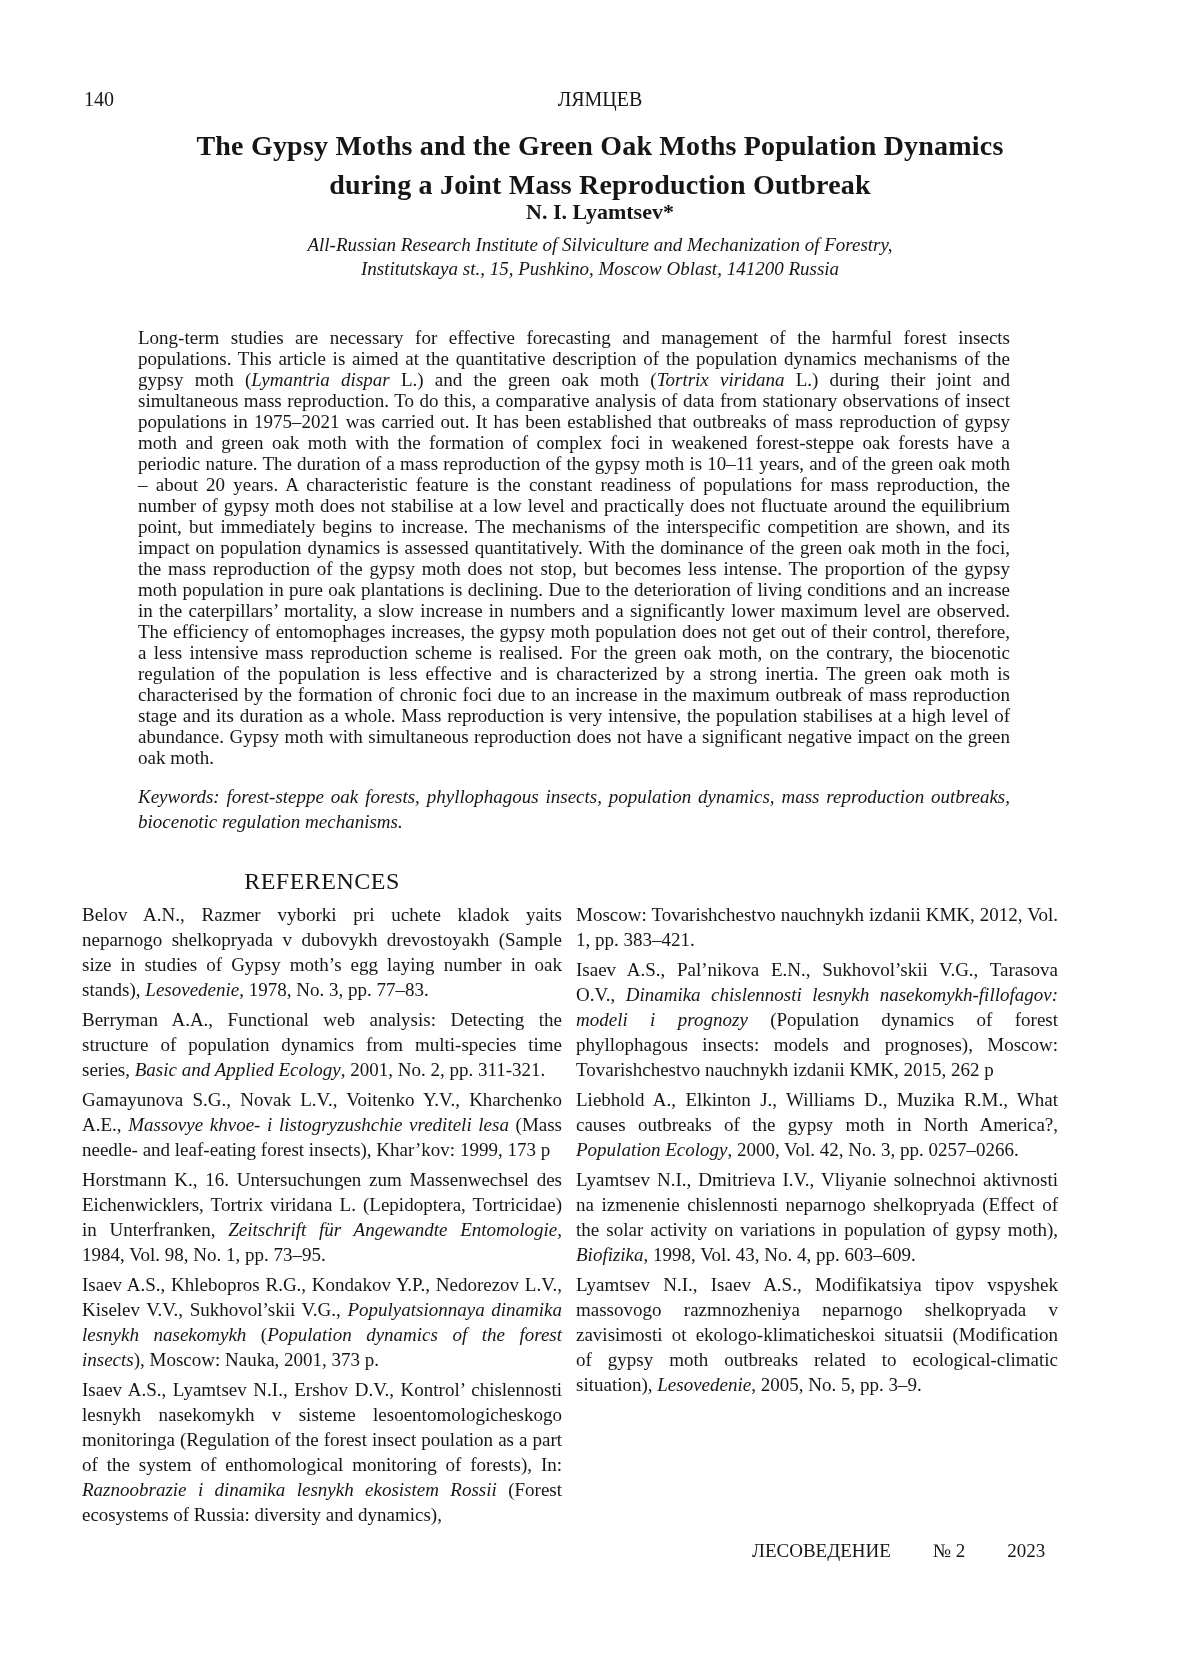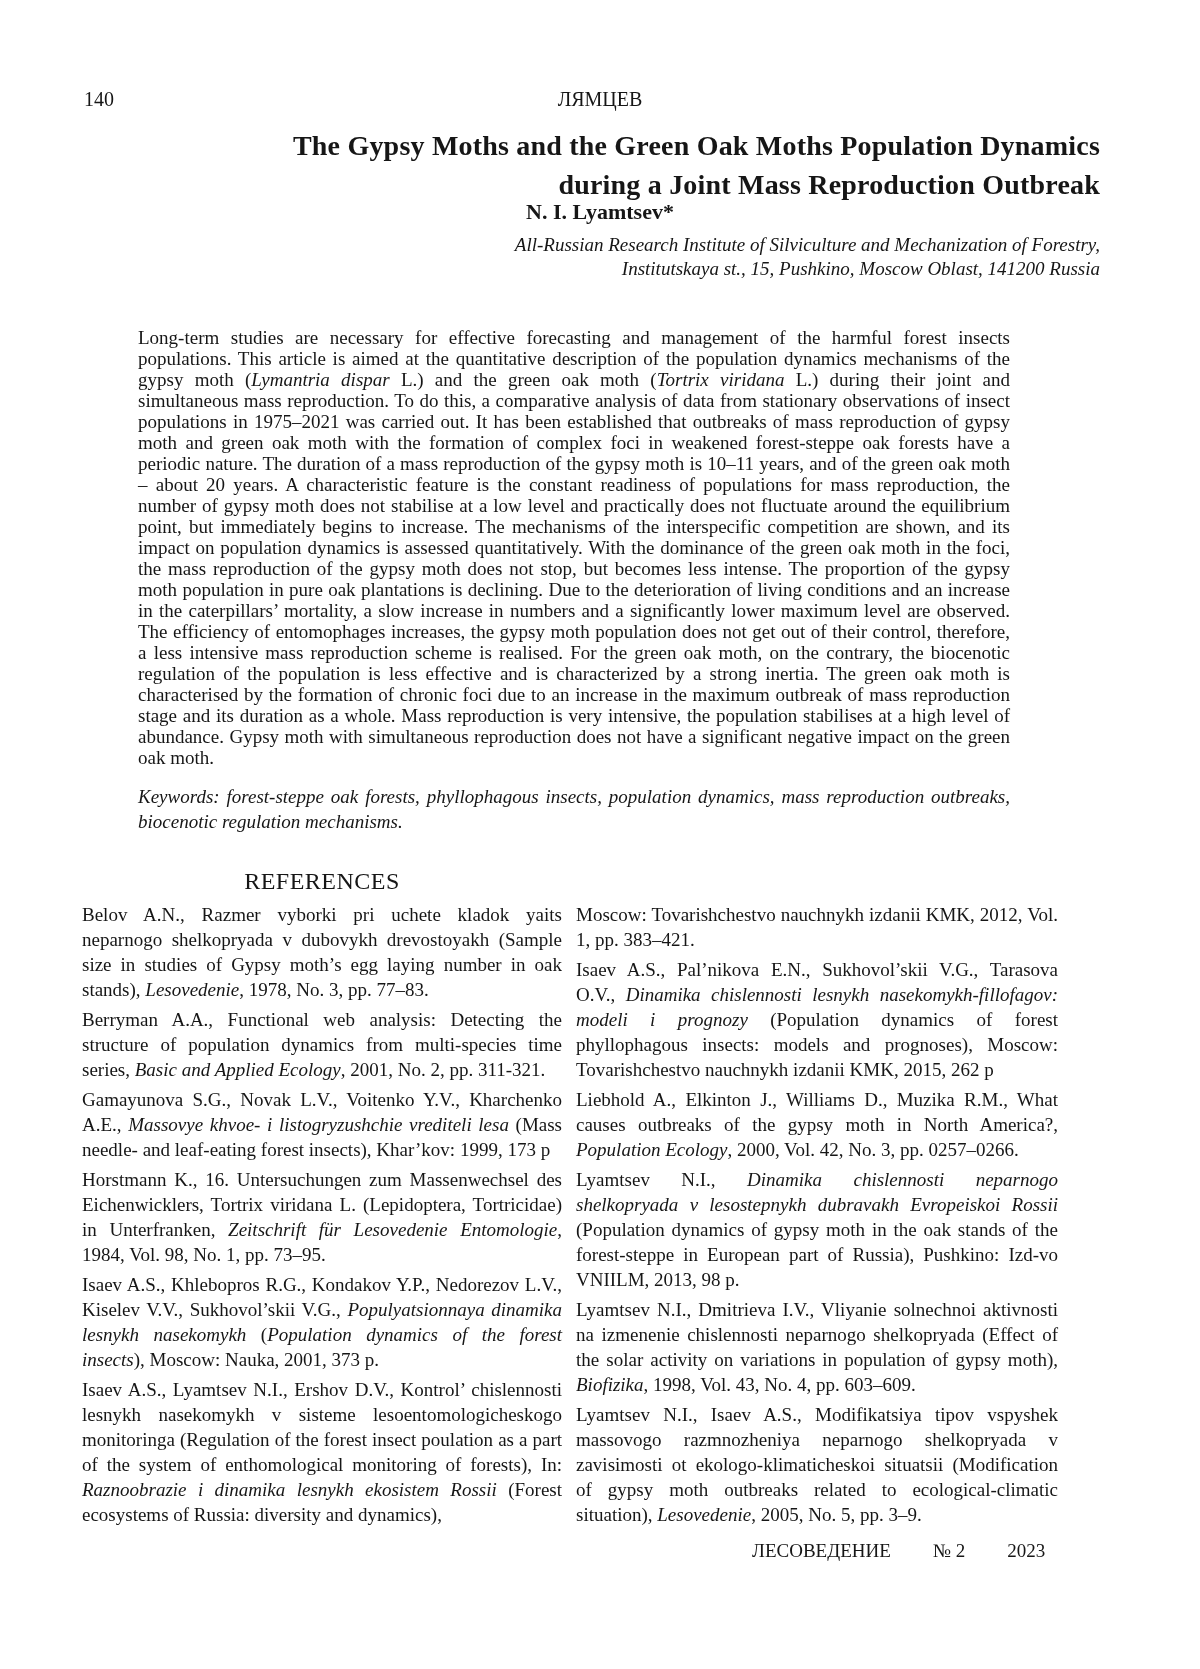--- a/index.html
+++ b/index.html
@@ -15,31 +15,31 @@
     position: absolute; top: 88px; left: 0; width: 1200px;
     font-size: 20px; text-align: center;
   }
   .page-number {
     position: absolute; top: 88px; left: 84px;
     font-size: 20px;
   }
 
   .article-title {
     position: absolute; top: 126px; left: 100px; width: 1000px;
-    text-align: right; font-weight: bold;
+    text-align: center; font-weight: bold;
     font-size: 28px; line-height: 39px;
     letter-spacing: 0.2px;
   }
   .author {
     position: absolute; top: 199px; left: 100px; width: 1000px;
     text-align: center; font-weight: bold; font-size: 22px;
   }
   .affiliation {
     position: absolute; top: 233px; left: 100px; width: 1000px;
-    text-align: right; font-style: italic; font-size: 19px; line-height: 24px;
+    text-align: center; font-style: italic; font-size: 19px; line-height: 24px;
   }
   .email {
     position: absolute; top: 281px; left: 100px; width: 1000px;
     text-align: center; font-style: italic; font-size: 19px;
   }
 
   .abstract {
     position: absolute; top: 327px; left: 138px; width: 872px;
     font-size: 19px; line-height: 21px; text-align: justify;
   }
@@ -92,30 +92,29 @@
   <div class="abstract">Long-term studies are necessary for effective forecasting and management of the harmful forest insects populations. This article is aimed at the quantitative description of the population dynamics mechanisms of the gypsy moth (<i>Lymantria dispar</i> L.) and the green oak moth (<i>Tortrix viridana</i> L.) during their joint and simultaneous mass reproduction. To do this, a comparative analysis of data from stationary observations of insect populations in 1975–2021 was carried out. It has been established that outbreaks of mass reproduction of gypsy moth and green oak moth with the formation of complex foci in weakened forest-steppe oak forests have a periodic nature. The duration of a mass reproduction of the gypsy moth is 10–11 years, and of the green oak moth – about 20 years. A characteristic feature is the constant readiness of populations for mass reproduction, the number of gypsy moth does not stabilise at a low level and practically does not fluctuate around the equilibrium point, but immediately begins to increase. The mechanisms of the interspecific competition are shown, and its impact on population dynamics is assessed quantitatively. With the dominance of the green oak moth in the foci, the mass reproduction of the gypsy moth does not stop, but becomes less intense. The proportion of the gypsy moth population in pure oak plantations is declining. Due to the deterioration of living conditions and an increase in the caterpillars’ mortality, a slow increase in numbers and a significantly lower maximum level are observed. The efficiency of entomophages increases, the gypsy moth population does not get out of their control, therefore, a less intensive mass reproduction scheme is realised. For the green oak moth, on the contrary, the biocenotic regulation of the population is less effective and is characterized by a strong inertia. The green oak moth is characterised by the formation of chronic foci due to an increase in the maximum outbreak of mass reproduction stage and its duration as a whole. Mass reproduction is very intensive, the population stabilises at a high level of abundance. Gypsy moth with simultaneous reproduction does not have a significant negative impact on the green oak moth.</div>
 
   <div class="keywords">Keywords: forest-steppe oak forests, phyllophagous insects, population dynamics, mass reproduction outbreaks, biocenotic regulation mechanisms.</div>
 
   <div class="references-heading">REFERENCES</div>
 
   <div class="ref-col ref-col-left">
     <p class="ref">Belov A.N., Razmer vyborki pri uchete kladok yaits neparnogo shelkopryada v dubovykh drevostoyakh (Sample size in studies of Gypsy moth’s egg laying number in oak stands), <i>Lesovedenie</i>, 1978, No. 3, pp. 77–83.</p>
     <p class="ref">Berryman A.A., Functional web analysis: Detecting the structure of population dynamics from multi-species time series, <i>Basic and Applied Ecology</i>, 2001, No. 2, pp. 311-321.</p>
     <p class="ref">Gamayunova S.G., Novak L.V., Voitenko Y.V., Kharchenko A.E., <i>Massovye khvoe- i listogryzushchie vrediteli lesa</i> (Mass needle- and leaf-eating forest insects), Khar’kov: 1999, 173 p</p>
-    <p class="ref">Horstmann K., 16. Untersuchungen zum Massenwechsel des Eichenwicklers, Tortrix viridana L. (Lepidoptera, Tortricidae) in Unterfranken, <i>Zeitschrift für Lesovedenie Entomologie</i>, 1984, Vol. 98, No. 1, pp. 73–95.</p>
+    <p class="ref">Horstmann K., 16. Untersuchungen zum Massenwechsel des Eichenwicklers, Tortrix viridana L. (Lepidoptera, Tortricidae) in Unterfranken, <i>Zeitschrift für Angewandte Entomologie</i>, 1984, Vol. 98, No. 1, pp. 73–95.</p>
     <p class="ref">Isaev A.S., Khlebopros R.G., Kondakov Y.P., Nedorezov L.V., Kiselev V.V., Sukhovol’skii V.G., <i>Populyatsionnaya dinamika lesnykh nasekomykh</i> (<i>Population dynamics of the forest insects</i>), Moscow: Nauka, 2001, 373 p.</p>
     <p class="ref">Isaev A.S., Lyamtsev N.I., Ershov D.V., Kontrol’ chislennosti lesnykh nasekomykh v sisteme lesoentomologicheskogo monitoringa (Regulation of the forest insect poulation as a part of the system of enthomological monitoring of forests), In: <i>Raznoobrazie i dinamika lesnykh ekosistem Rossii</i> (Forest ecosystems of Russia: diversity and dynamics),</p>
   </div>
 
   <div class="ref-col ref-col-right">
     <p class="ref">Moscow: Tovarishchestvo nauchnykh izdanii KMK, 2012, Vol. 1, pp. 383–421.</p>
     <p class="ref">Isaev A.S., Pal’nikova E.N., Sukhovol’skii V.G., Tarasova O.V., <i>Dinamika chislennosti lesnykh nasekomykh-fillofagov: modeli i prognozy</i> (Population dynamics of forest phyllophagous insects: models and prognoses), Moscow: Tovarishchestvo nauchnykh izdanii KMK, 2015, 262 p</p>
     <p class="ref">Liebhold A., Elkinton J., Williams D., Muzika R.M., What causes outbreaks of the gypsy moth in North America?, <i>Population Ecology</i>, 2000, Vol. 42, No. 3, pp. 0257–0266.</p>
-    <p class="ref">Lyamtsev N.I., <i>Dinamika chislennosti neparnogo shelkopryada v lesostepnykh dubravakh Evropeiskoi Rossii</i> (Population dynamics of gypsy moth in the oak stands of the forest-steppe in European part of Russia), Pushkino: Izd-vo VNIILM, 2013, 98 p.</p>
     <p class="ref">Lyamtsev N.I., Dmitrieva I.V., Vliyanie solnechnoi aktivnosti na izmenenie chislennosti neparnogo shelkopryada (Effect of the solar activity on variations in population of gypsy moth), <i>Biofizika</i>, 1998, Vol. 43, No. 4, pp. 603–609.</p>
     <p class="ref">Lyamtsev N.I., Isaev A.S., Modifikatsiya tipov vspyshek massovogo razmnozheniya neparnogo shelkopryada v zavisimosti ot ekologo-klimaticheskoi situatsii (Modification of gypsy moth outbreaks related to ecological-climatic situation), <i>Lesovedenie</i>, 2005, No. 5, pp. 3–9.</p>
   </div>
 
   <div class="footer">
     <span>ЛЕСОВЕДЕНИЕ</span><span>№ 2</span><span>2023</span>
   </div>
 
 </div>
 

